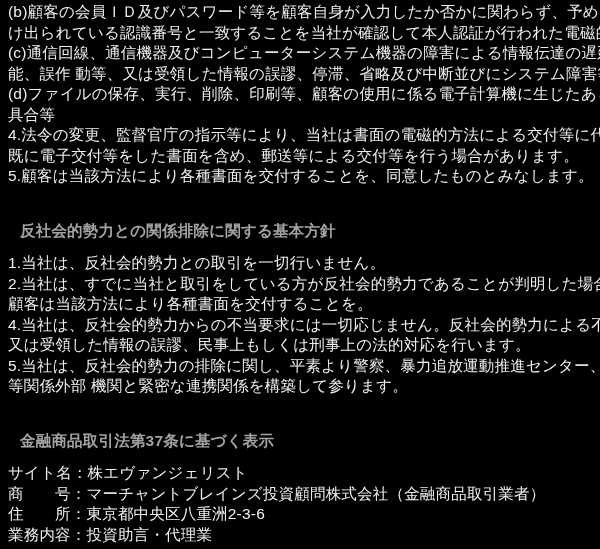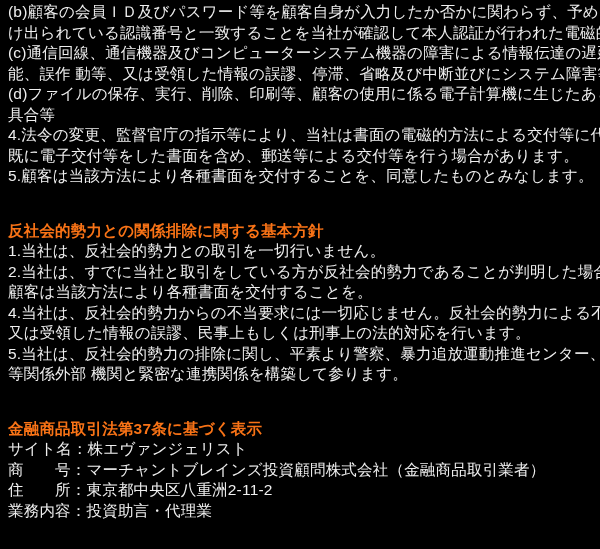--- a/index.html
+++ b/index.html
@@ -23,25 +23,25 @@
     color: #efefef;
     overflow: hidden;
   }
   .section { margin: 0; }
   .section.gap { margin-top: 34px; }
   .line {
     white-space: pre;
     letter-spacing: 0.2px;
   }
   .heading {
-    margin: 0;
+    margin: 12px;
     font-size: 15.5px;
     line-height: 20.5px;
     font-weight: bold;
-    color: #f97316;
+    color: #a3a3a3;
     white-space: pre;
     letter-spacing: 0.2px;
   }
 </style>
 </head>
 <body>
 
 <div class="doc">
 
   <div class="section">
@@ -64,17 +64,17 @@
     <div class="line">4.当社は、反社会的勢力からの不当要求には一切応じません。反社会的勢力による不当要求</div>
     <div class="line">又は受領した情報の誤謬、民事上もしくは刑事上の法的対応を行います。</div>
     <div class="line">5.当社は、反社会的勢力の排除に関し、平素より警察、暴力追放運動推進センター、弁護士</div>
     <div class="line">等関係外部 機関と緊密な連携関係を構築して参ります。</div>
   </div>
 
   <div class="section gap">
     <h2 class="heading">金融商品取引法第37条に基づく表示</h2>
     <div class="line">サイト名：株エヴァンジェリスト</div>
     <div class="line">商　　号：マーチャントブレインズ投資顧問株式会社（金融商品取引業者）</div>
-    <div class="line">住　　所：東京都中央区八重洲2-11-2</div>
+    <div class="line">住　　所：東京都中央区八重洲2-3-6</div>
     <div class="line">業務内容：投資助言・代理業</div>
   </div>
 
 </div>
 
 </body></html>

